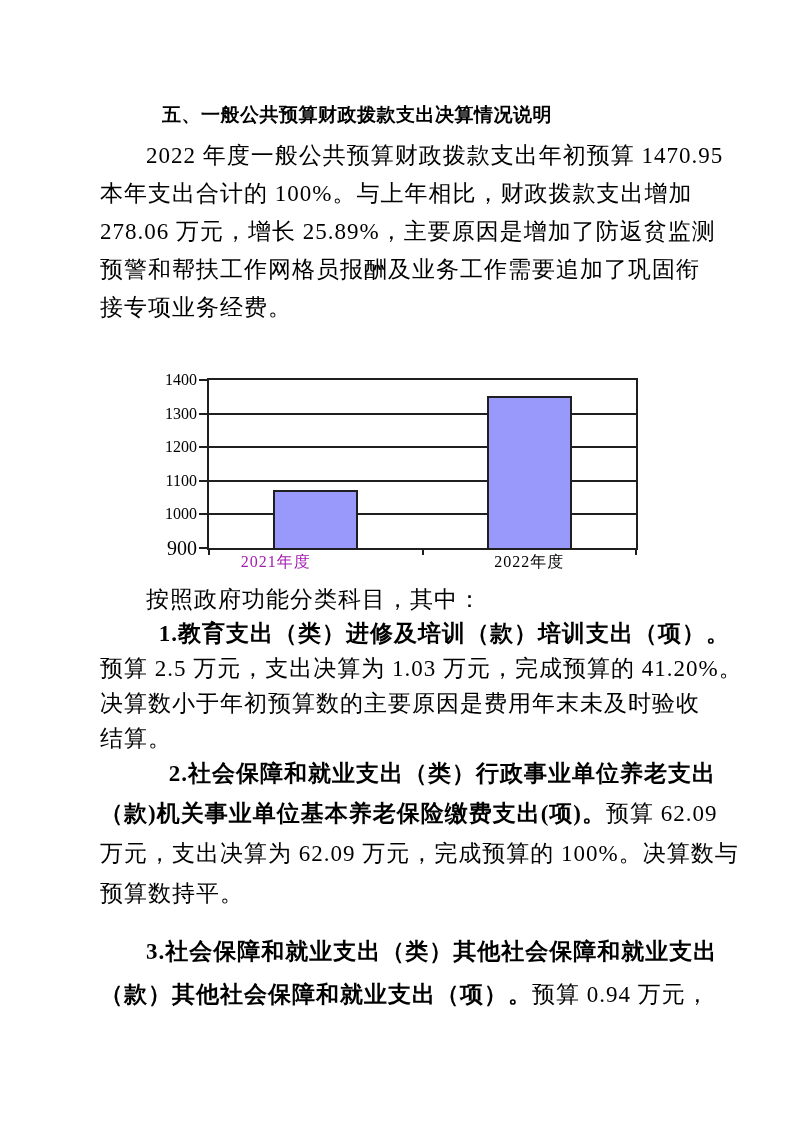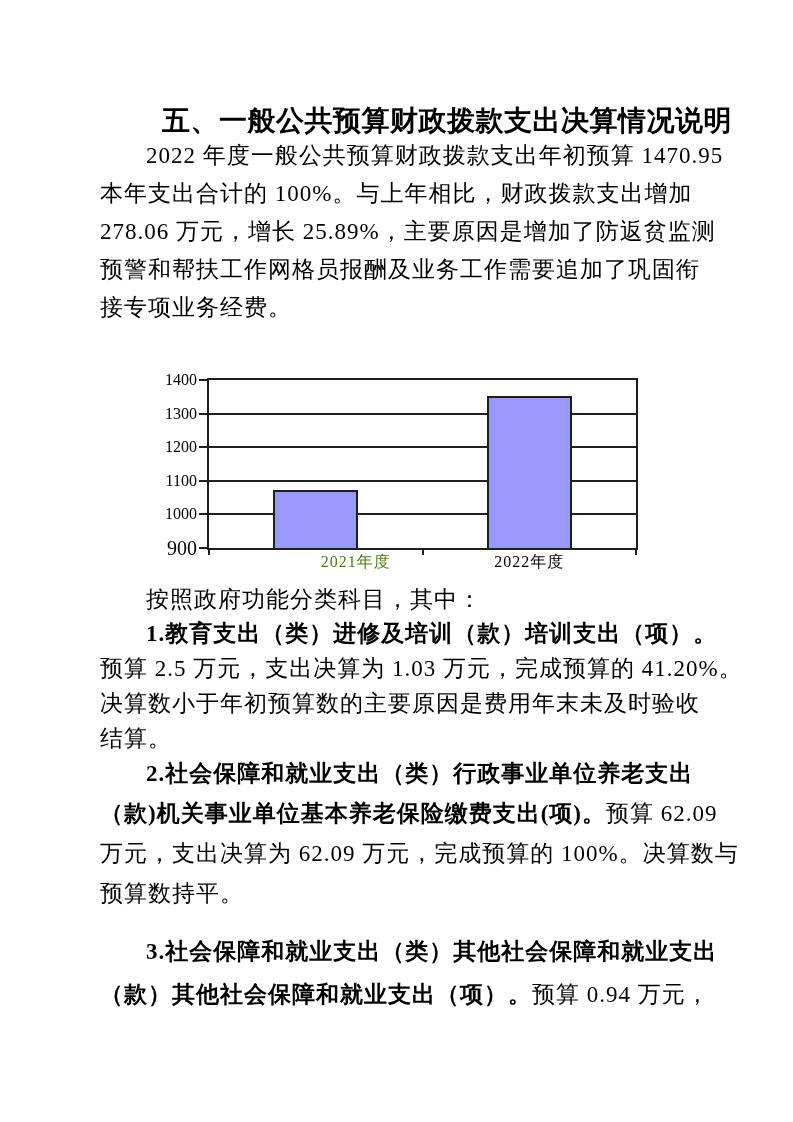--- a/index.html
+++ b/index.html
@@ -11,25 +11,25 @@
     font-family: "Liberation Serif", serif;
     color: #000000;
   }
   .abs { position: absolute; }
   .line {
     font-size: 23px;
     line-height: 38px;
     letter-spacing: 1px;
     white-space: nowrap;
   }
-  .indent { padding-left: 46px; }
+  .indent { padding-left: 46px; text-align: center; }
   .doc-title {
     font-family: Liberation Mono, monospace;
     font-weight: bold;
-    font-size: 28px;
+    font-size: 19px;
     letter-spacing: 0.5px;
     white-space: nowrap;
   }
   .bold-heading {
     font-weight: bold;
     font-family: "Liberation Serif", serif;
   }
   #para1 { left: 100px; top: 137px; }
   #chart { left: 150px; top: 370px; width: 520px; height: 215px; }
   #plot {
@@ -77,21 +77,21 @@
     <div style="position: absolute; left: 0px; top: 101.8px; width: 47px; height: 18px; line-height: 18px; text-align: right; font-size: 16px; color: rgb(0, 0, 0);">1100</div>
     <div style="position: absolute; left: 49px; top: 76.2px; width: 8px; height: 2px; background: rgb(31, 31, 31);"></div>
     <div style="position: absolute; left: 0px; top: 68.2px; width: 47px; height: 18px; line-height: 18px; text-align: right; font-size: 16px; color: rgb(0, 0, 0);">1200</div>
     <div style="position: absolute; left: 49px; top: 42.6px; width: 8px; height: 2px; background: rgb(31, 31, 31);"></div>
     <div style="position: absolute; left: 0px; top: 34.6px; width: 47px; height: 18px; line-height: 18px; text-align: right; font-size: 16px; color: rgb(0, 0, 0);">1300</div>
     <div style="position: absolute; left: 49px; top: 9px; width: 8px; height: 2px; background: rgb(31, 31, 31);"></div>
     <div style="position: absolute; left: 0px; top: 1px; width: 47px; height: 18px; line-height: 18px; text-align: right; font-size: 16px; color: rgb(0, 0, 0);">1400</div>
     <div style="position: absolute; left: 58px; top: 180px; width: 2px; height: 5px; background: rgb(31, 31, 31);"></div>
     <div style="position: absolute; left: 271.5px; top: 180px; width: 2px; height: 5px; background: rgb(31, 31, 31);"></div>
     <div style="position: absolute; left: 485px; top: 180px; width: 2px; height: 5px; background: rgb(31, 31, 31);"></div>
-    <div style="position: absolute; left: 90.75px; top: 182px; width: 150px; text-align: right; font-size: 16px; letter-spacing: 1px; color: #4d7c0f;">2021年度</div>
+    <div style="position: absolute; left: 90.75px; top: 182px; width: 150px; text-align: left; font-size: 16px; letter-spacing: 1px; color: #a21caf;">2021年度</div>
     <div style="position: absolute; left: 304.25px; top: 182px; width: 150px; text-align: center; font-size: 16px; letter-spacing: 1px; color: rgb(0, 0, 0);">2022年度</div>
   </div>
 
 <div class="abs line indent" id="sec-intro">按照政府功能分类科目，其中：</div>
 
 <div class="abs" id="item1">
   <div class="line indent bold-heading">1.教育支出（类）进修及培训（款）培训支出（项）。</div>
   <div class="line">预算 2.5 万元，支出决算为 1.03 万元，完成预算的 41.20%。</div>
   <div class="line">决算数小于年初预算数的主要原因是费用年末未及时验收</div>
   <div class="line">结算。</div>

